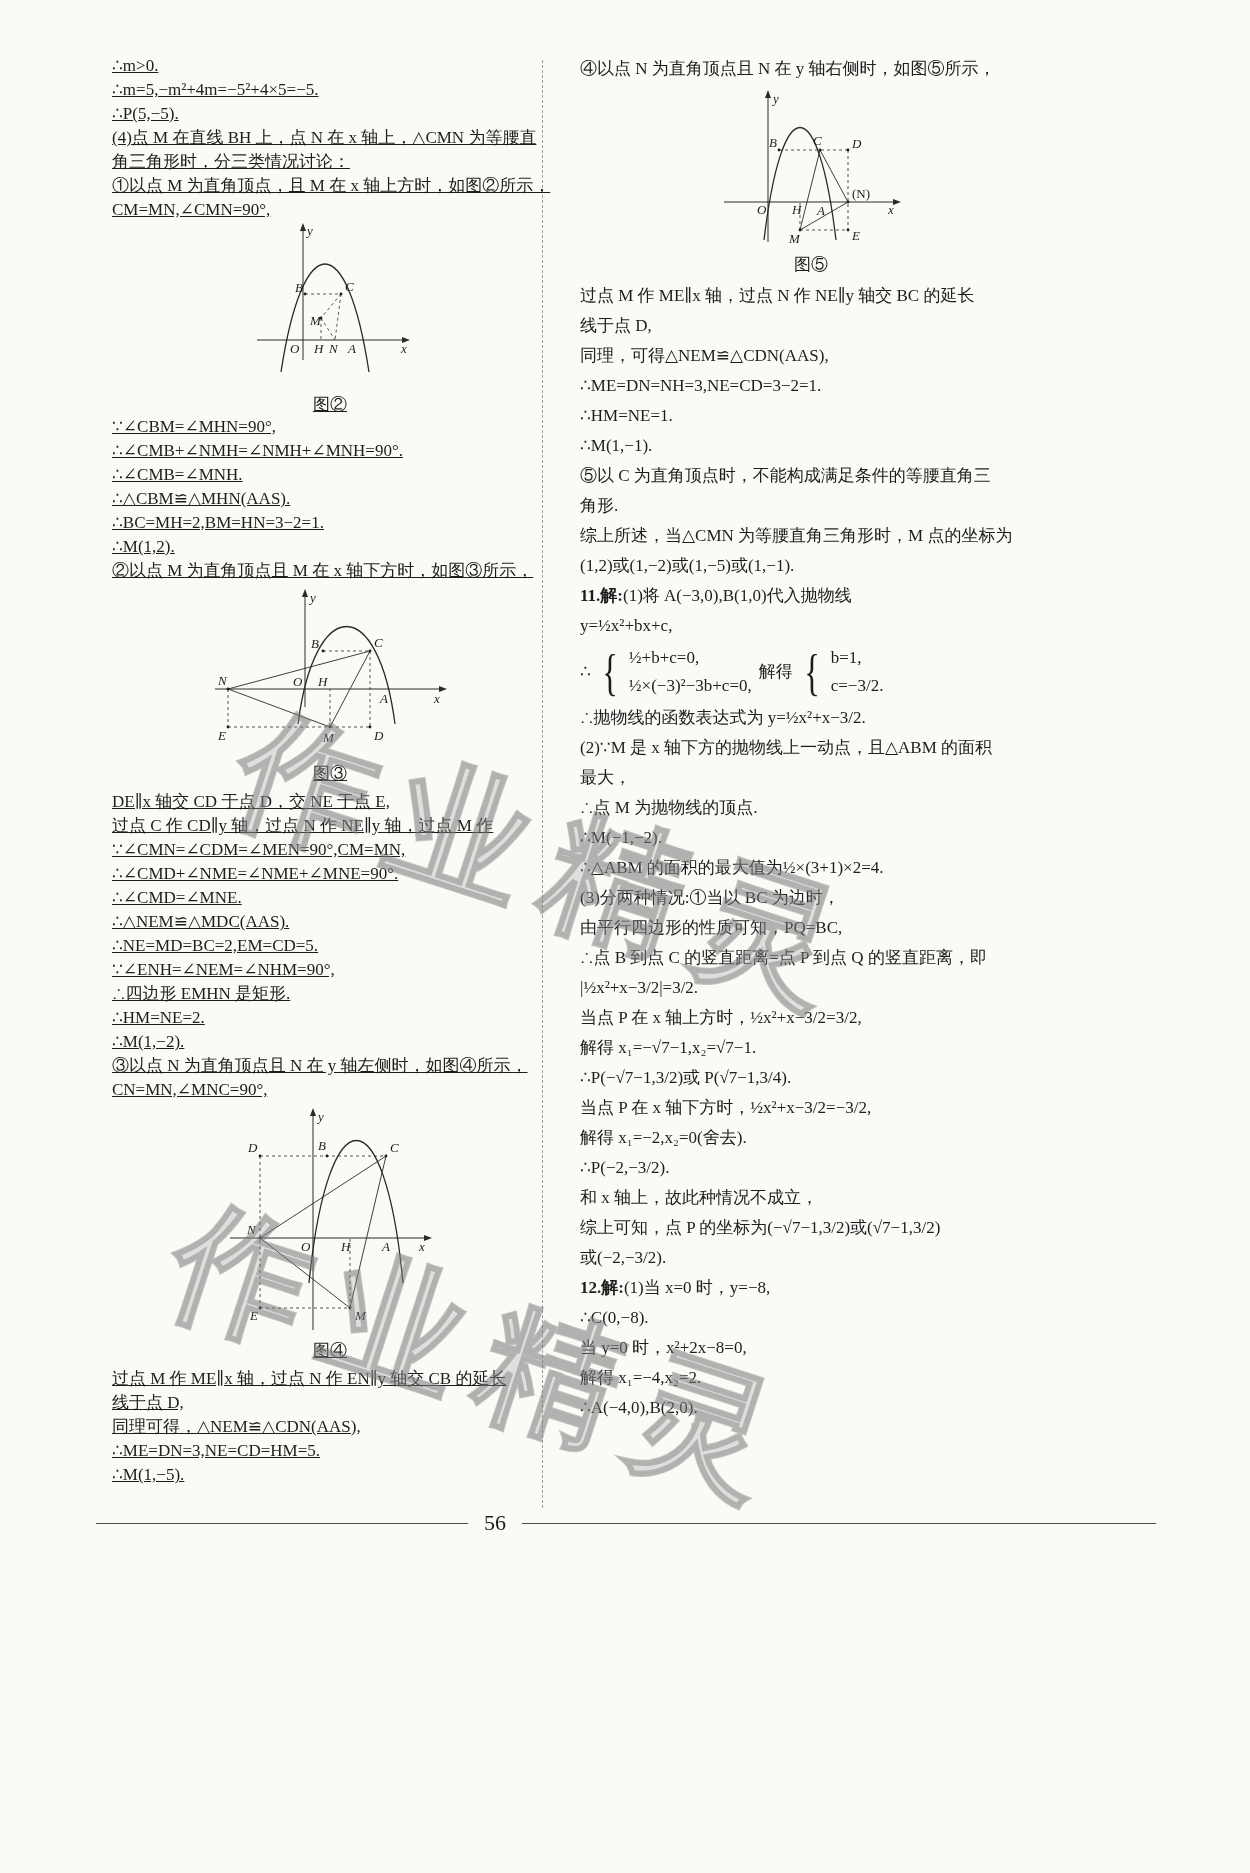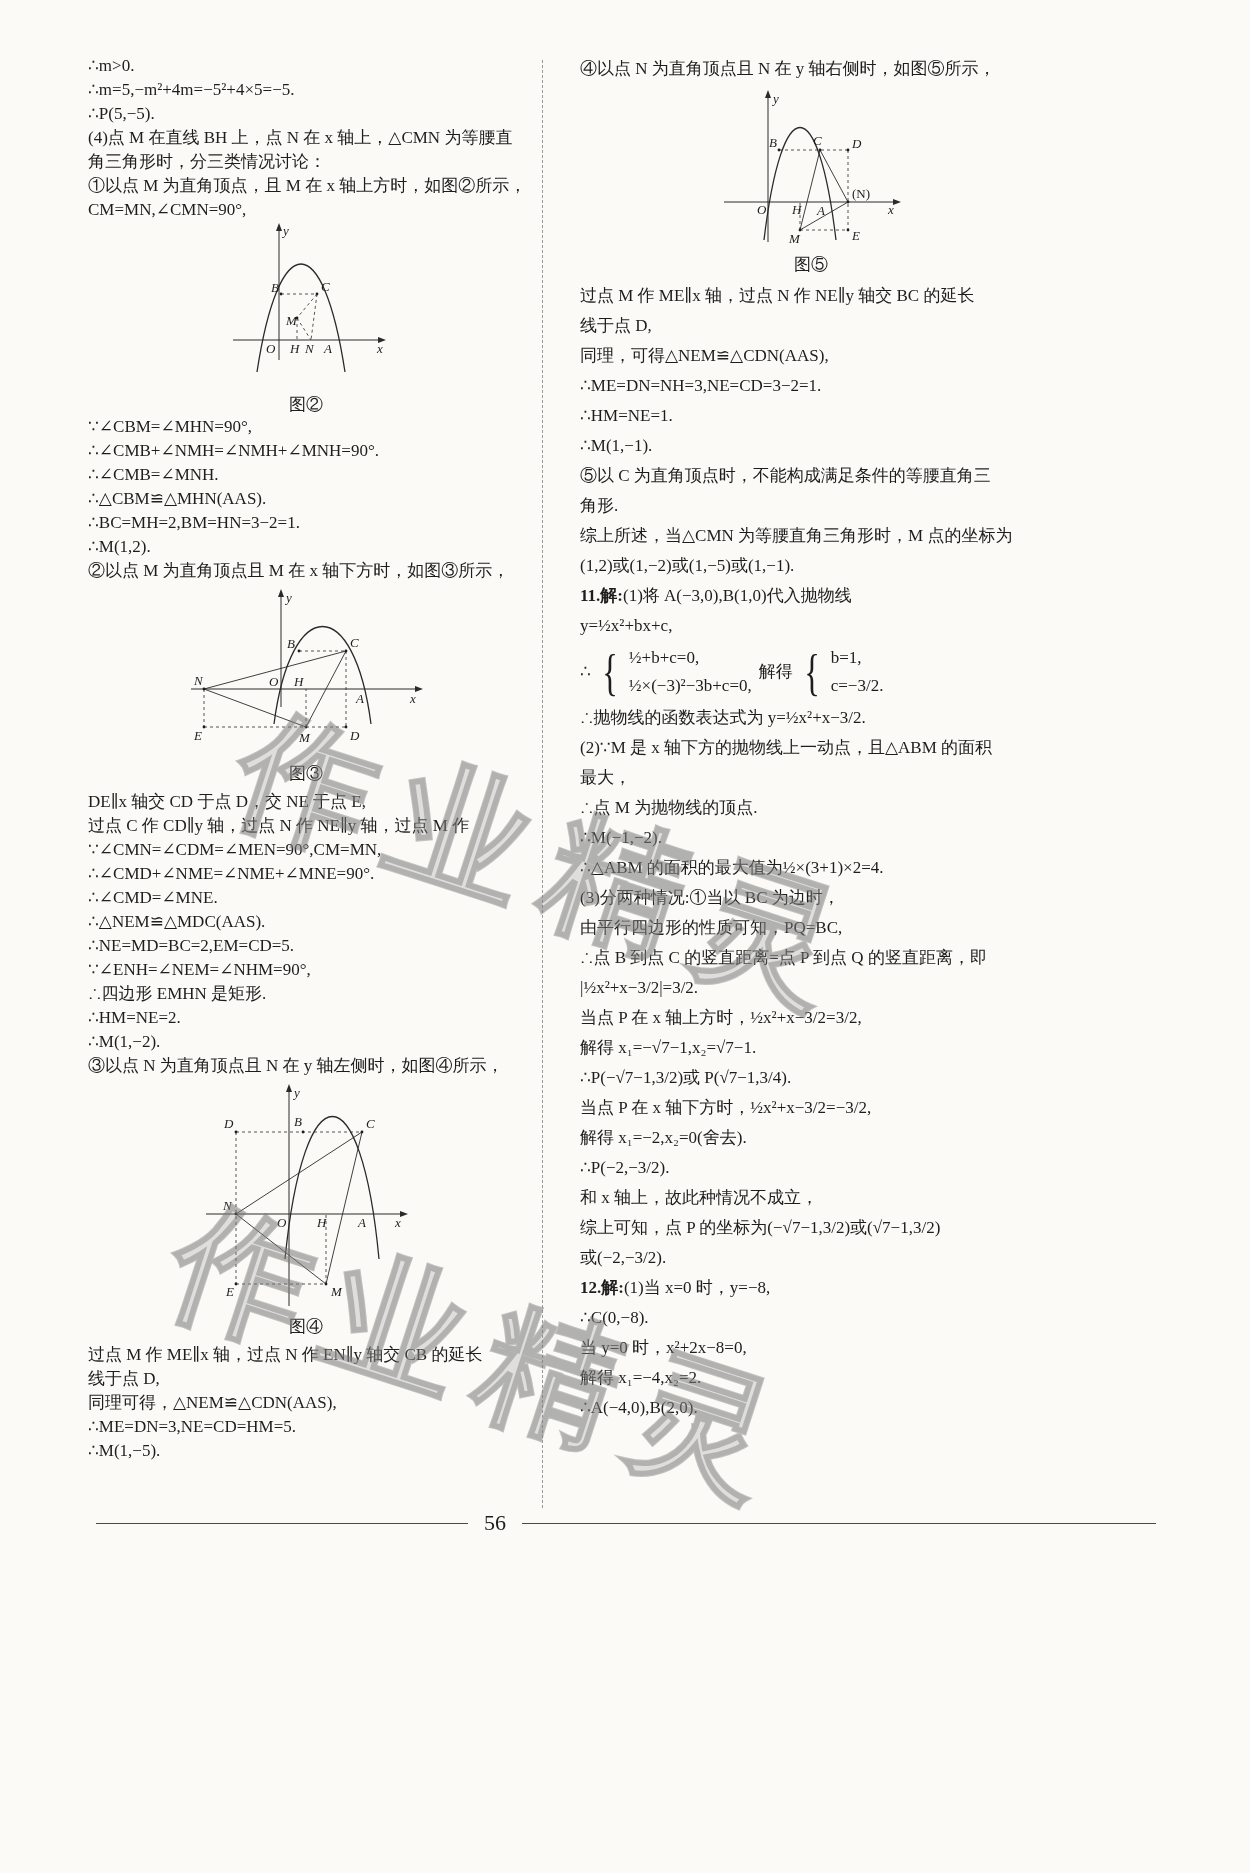--- a/index.html
+++ b/index.html
@@ -3,21 +3,21 @@
 <meta charset="utf-8">
 <style>
   html,body{margin:0;padding:0;}
   body{
     width:1250px;height:1873px;position:relative;
     background:#fbfaf7;color:#1d1d1d;
     font-family:"Liberation Serif","DejaVu Serif",serif;
     overflow:hidden;
   }
   .col{position:absolute;top:54px;}
-  #col-left{left:88px;width:436px;}
+  #col-left{left:112px;width:436px;text-decoration:underline;}
   #col-right{left:580px;width:462px;}
   .line{font-size:17px;line-height:24px;white-space:pre;}
   #col-right .line{line-height:30px;}
   .bold{font-weight:bold;}
   .figure{display:flex;flex-direction:column;align-items:center;margin:6px 0;}
   .fig-caption{font-size:17px;line-height:21px;margin-top:4px;}
   svg{display:block;}
   svg text{font-family:"Liberation Serif","DejaVu Serif",serif;font-size:13px;font-style:italic;fill:#1d1d1d;}
   svg text.upright{font-style:normal;}
   .axis{stroke:#2a2a2a;stroke-width:1;fill:none;}
@@ -144,20 +144,21 @@
       <div class="line">∵∠CMN=∠CDM=∠MEN=90°,CM=MN,</div>
       <div class="line">∴∠CMD+∠NME=∠NME+∠MNE=90°.</div>
       <div class="line">∴∠CMD=∠MNE.</div>
       <div class="line">∴△NEM≌△MDC(AAS).</div>
       <div class="line">∴NE=MD=BC=2,EM=CD=5.</div>
       <div class="line">∵∠ENH=∠NEM=∠NHM=90°,</div>
       <div class="line">∴四边形 EMHN 是矩形.</div>
       <div class="line">∴HM=NE=2.</div>
       <div class="line">∴M(1,−2).</div>
       <div class="line">③以点 N 为直角顶点且 N 在 y 轴左侧时，如图④所示，</div>
+      <div class="line">CN=MN,∠MNC=90°,</div>
     </div>
 
   <figure class="figure">
     <svg width="210" height="228" viewBox="0 0 210 228">
       <line class="axis" x1="88" y1="5" x2="88" y2="222"></line>
       <polygon class="arrow" points="88,0 85,8 91,8"></polygon>
       <line class="axis" x1="5" y1="130" x2="202" y2="130"></line>
       <polygon class="arrow" points="207,130 199,127 199,133"></polygon>
       <path class="curve" d="M84,175 C103,-15 160,-15 178,175"></path>
       <line class="dash" x1="35" y1="48" x2="161" y2="48"></line>

